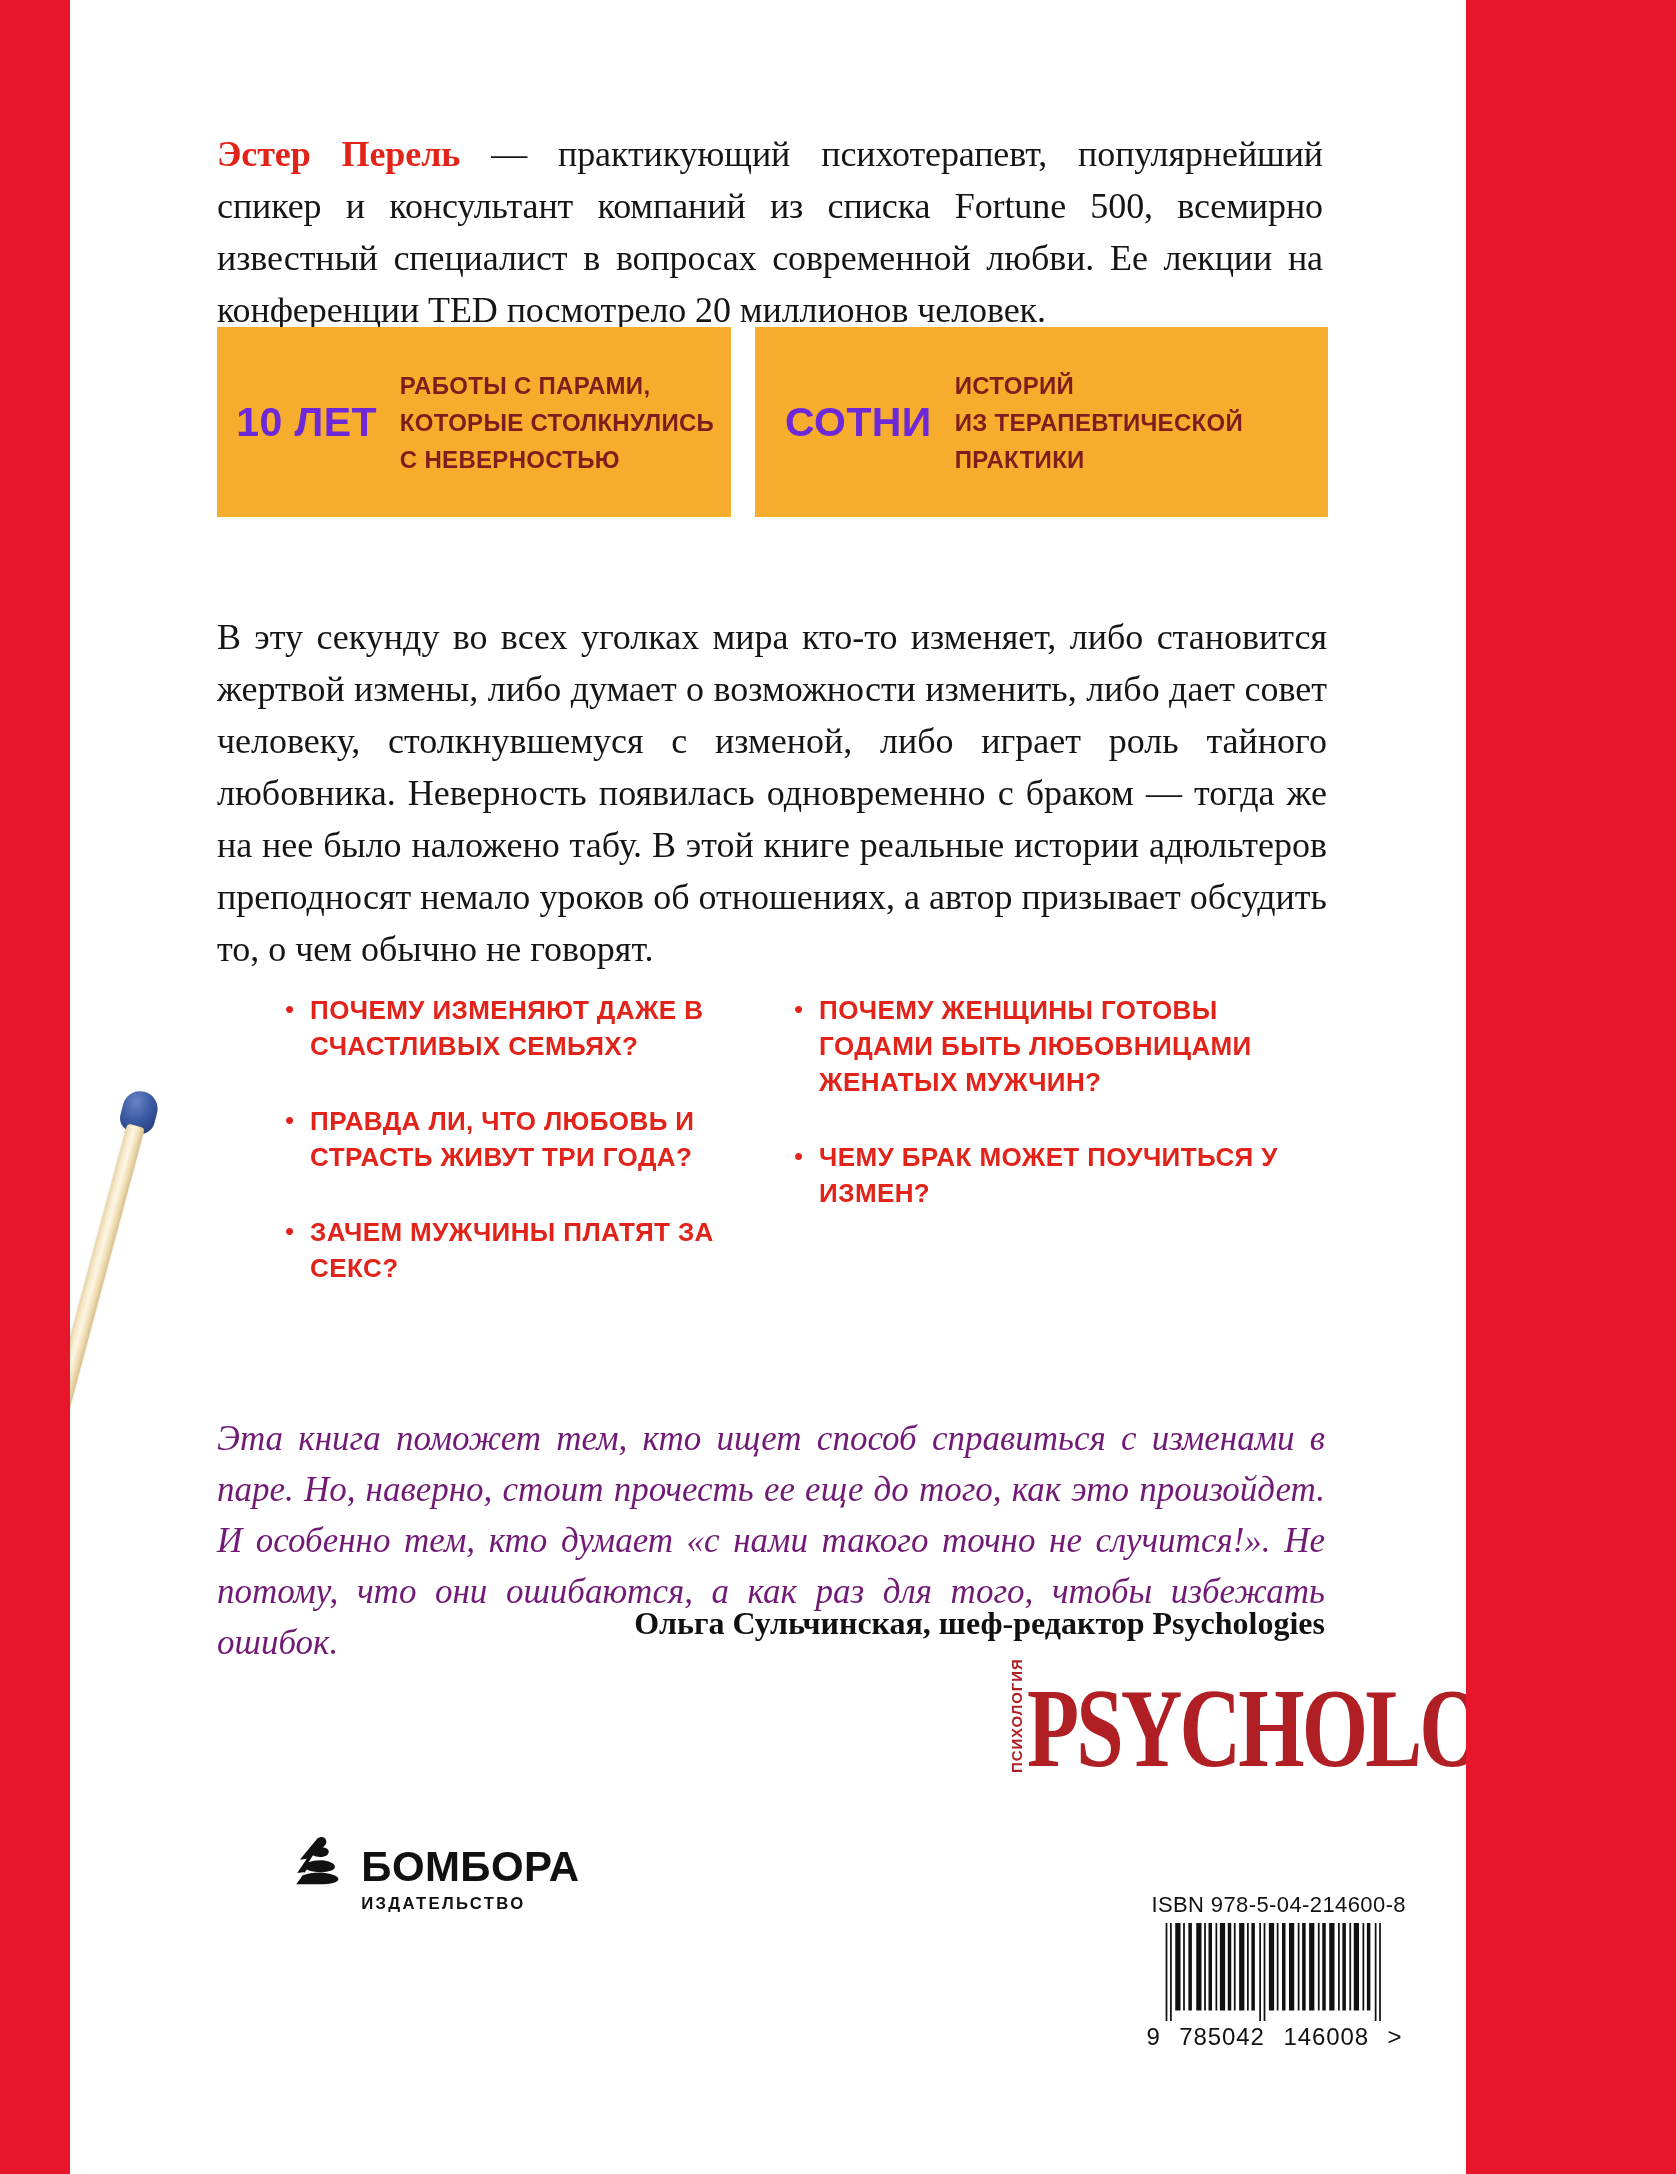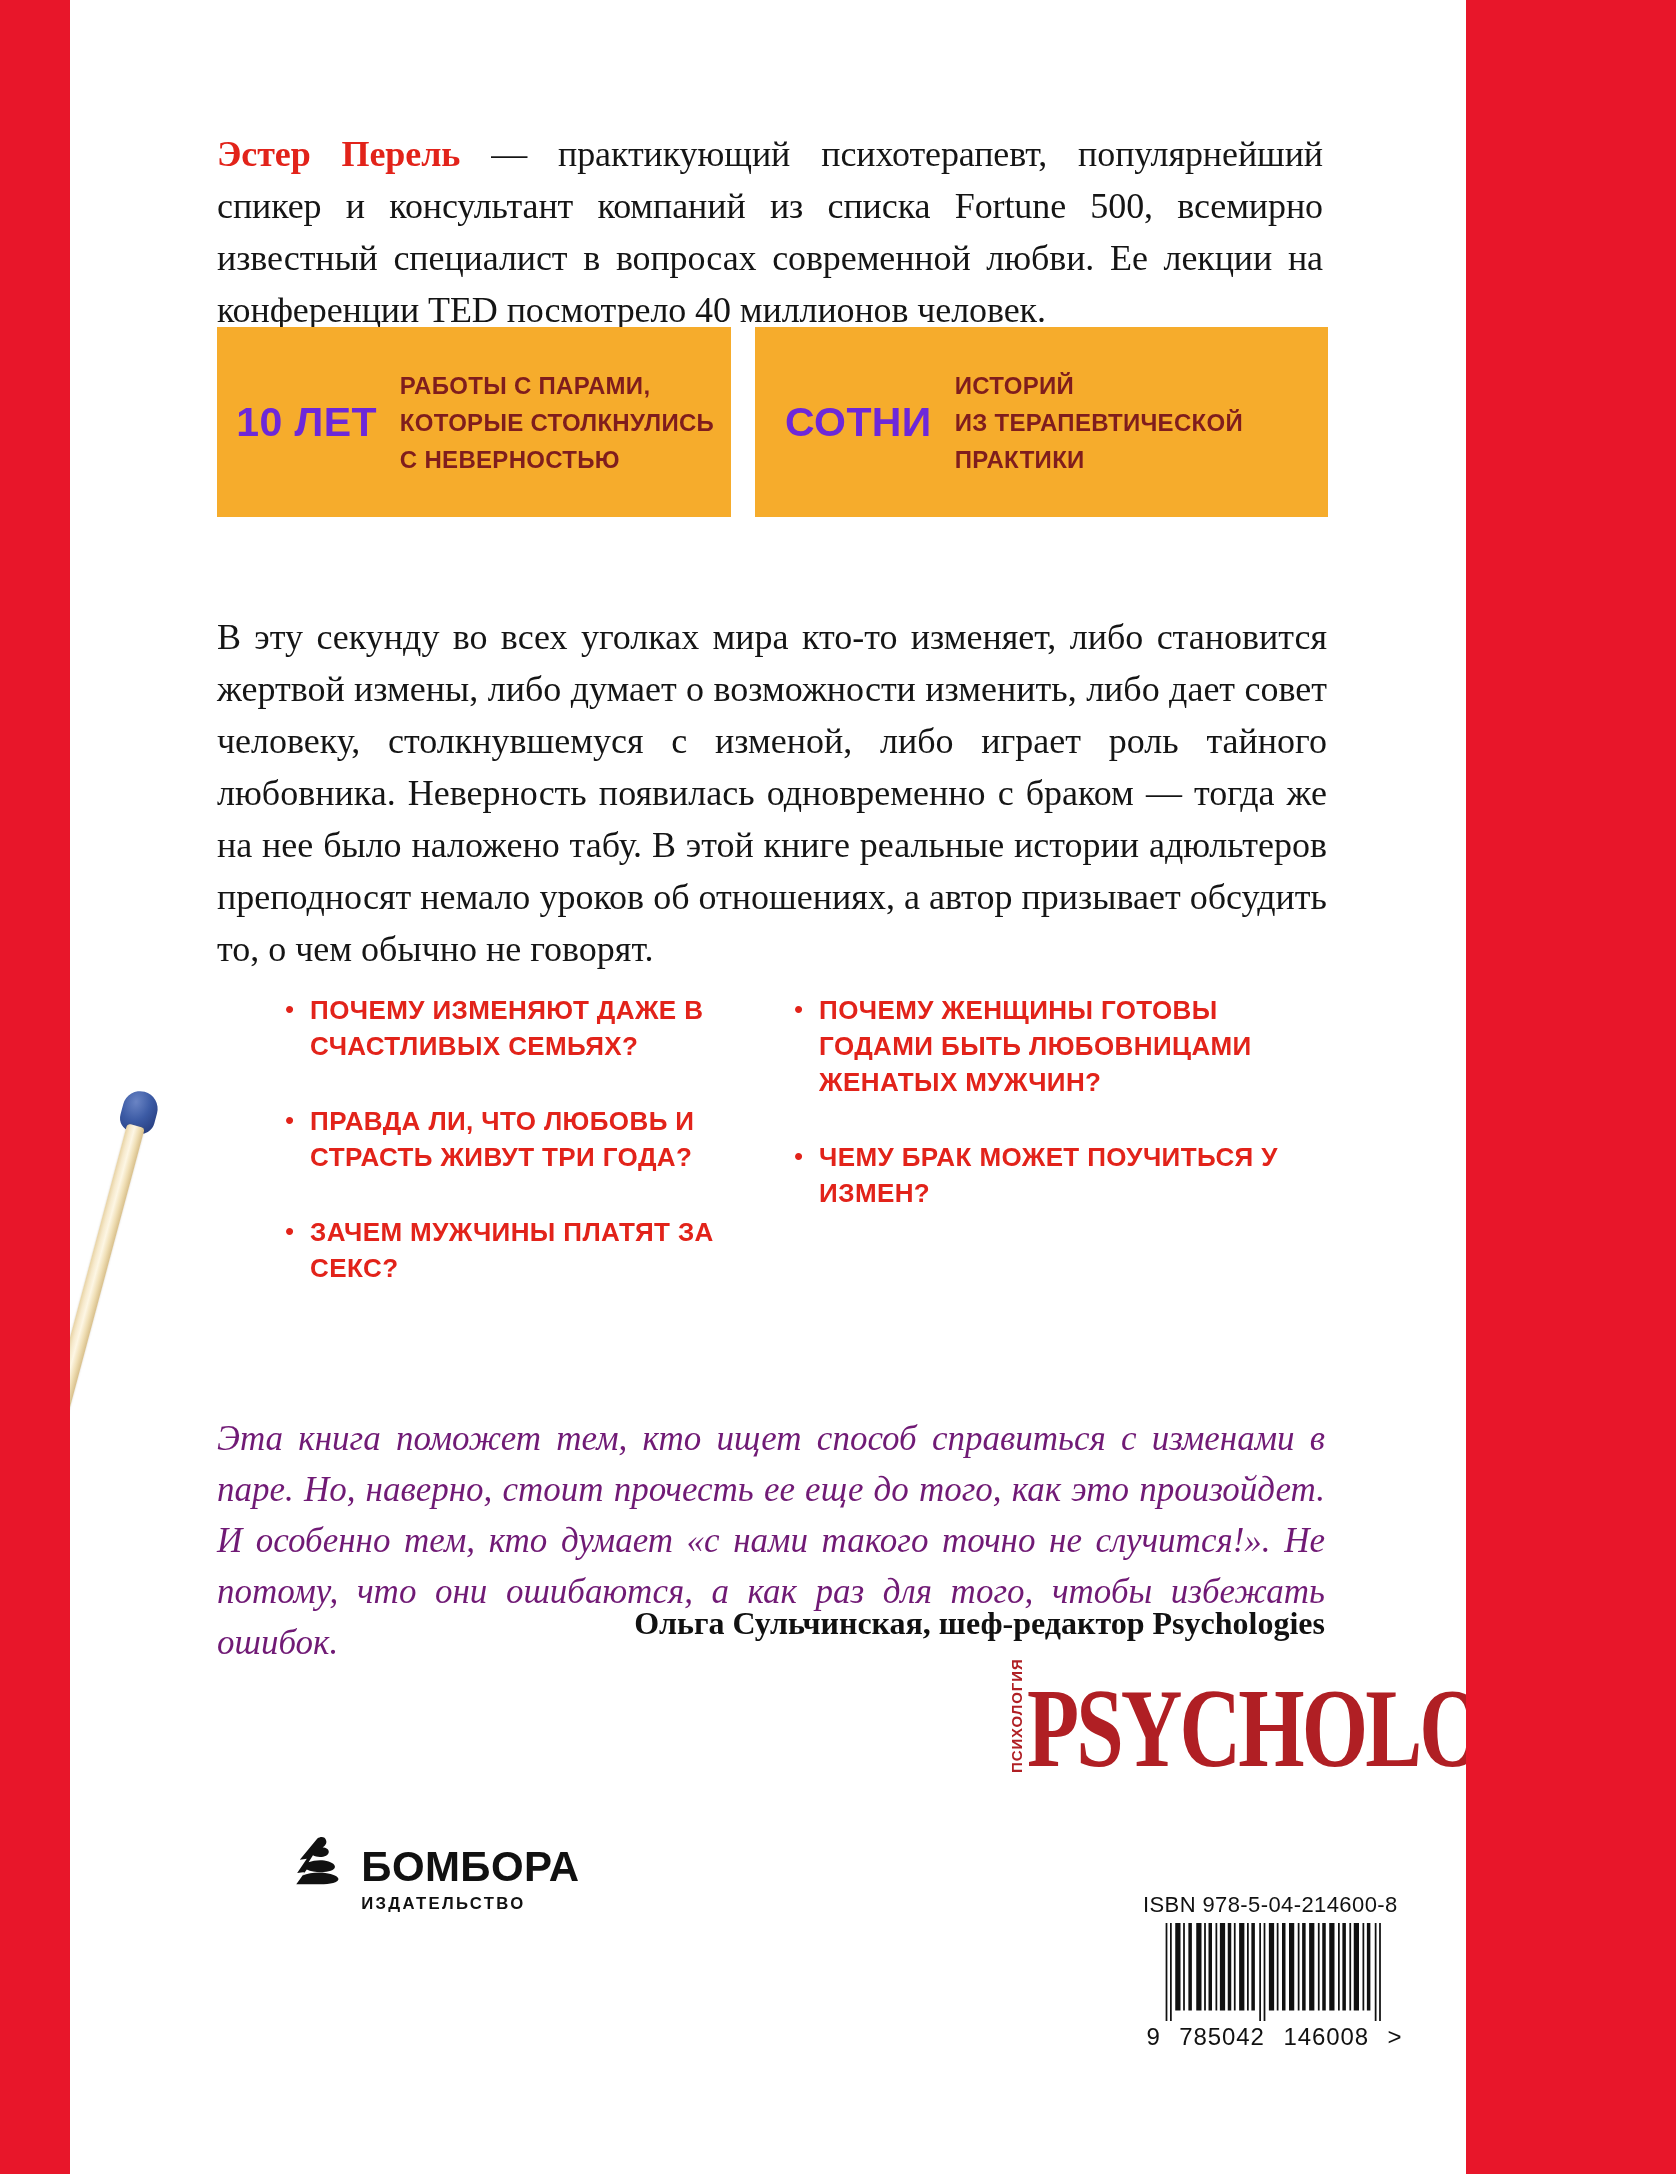--- a/index.html
+++ b/index.html
@@ -167,21 +167,21 @@
   }
 
   
   #isbn-block{
     position:absolute;left:1073px;top:1892px;
     width:263px;
   }
   #isbn-text{
     font-family:"Liberation Sans", sans-serif;
     font-size:22px;color:#111;letter-spacing:0.4px;
-    text-align:left;margin-bottom:5.3px;
+    text-align:right;margin-bottom:5.3px;
   }
   #barcode-wrap{display:flex;justify-content:center;}
   #barcode{display:block;}
   #barcode-digits{
     font-family:"Liberation Sans", sans-serif;
     font-size:24px;color:#111;
     display:flex;justify-content:space-between;
     width:256px;margin:1.8px auto 0 auto;
     letter-spacing:0.9px;
   }
@@ -191,21 +191,21 @@
 
 <div id="page">
 
   <div class="match" id="match-left">
     <div class="head"></div>
     <div class="stick"></div>
   </div>
 
   <div id="content">
 
-    <p id="intro"><span class="author">Эстер Перель</span><span> — практикующий психотерапевт, популярнейший спикер и консультант компаний из списка Fortune 500, всемирно известный специалист в вопросах современной любви. Ее лекции на конференции TED посмотрело 40 миллионов человек.</span></p>
+    <p id="intro"><span class="author">Эстер Перель</span><span> — практикующий психотерапевт, популярнейший спикер и консультант компаний из списка Fortune 500, всемирно известный специалист в вопросах современной любви. Ее лекции на конференции TED посмотрело 20 миллионов человек.</span></p>
 
     <div id="facts">
       <div class="fact" id="fact-0">
         <div class="fact-big">10 ЛЕТ</div>
         <div class="fact-lines">
           <div>РАБОТЫ С ПАРАМИ,</div>
           <div>КОТОРЫЕ СТОЛКНУЛИСЬ</div>
           <div>С НЕВЕРНОСТЬЮ</div>
         </div>
       </div>

